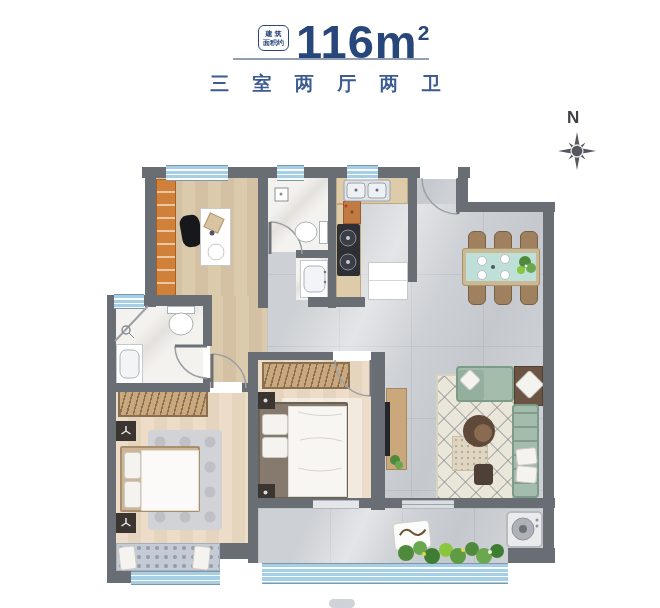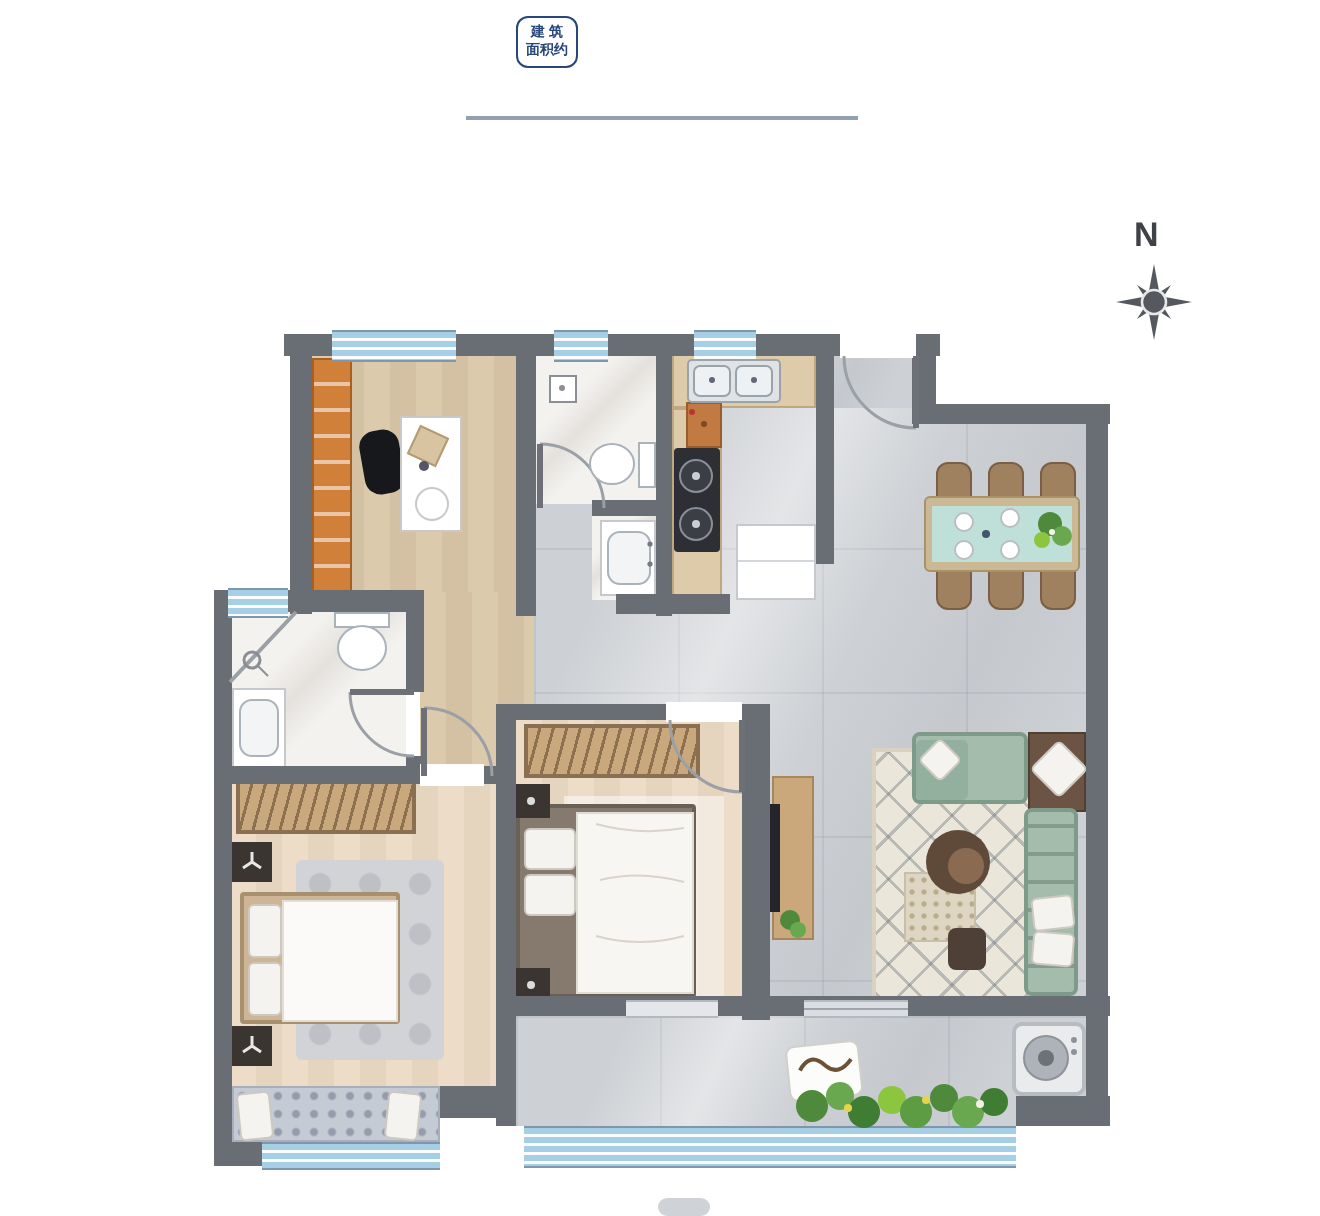--- a/index.html
+++ b/index.html
@@ -63,22 +63,24 @@
 </head>
 <body>
 
 <div id="stage">
 
   <div class="abs hdr-row">
     <div class="badge">
       <div>建 筑</div>
       <div>面积约</div>
     </div>
+    <div class="area"><span>116</span><span>m</span><span class="sup">2</span></div>
   </div>
   <div class="abs rule"></div>
+  <div class="abs subtitle">三 室 两 厅 两 卫</div>
   <div class="abs north">N</div>
 
   <div class="abs wood" style="left:156px;top:177px;width:102px;height:119px;"></div>
   <div class="abs wood" style="left:210px;top:296px;width:57px;height:96px;"></div>
   <div class="abs tile" style="left:267px;top:202px;width:276px;height:300px;"></div>
   <div class="abs tile" style="left:328px;top:177px;width:138px;height:27px;"></div>
   <div class="abs tile" style="left:258px;top:508px;width:285px;height:55px;"></div>
   <div class="abs bathfloor" style="left:267px;top:177px;width:61px;height:75px;"></div>
   <div class="abs bathfloor" style="left:296px;top:256px;width:32px;height:44px;"></div>
   <div class="abs bathfloor" style="left:115px;top:306px;width:88px;height:77px;"></div>

